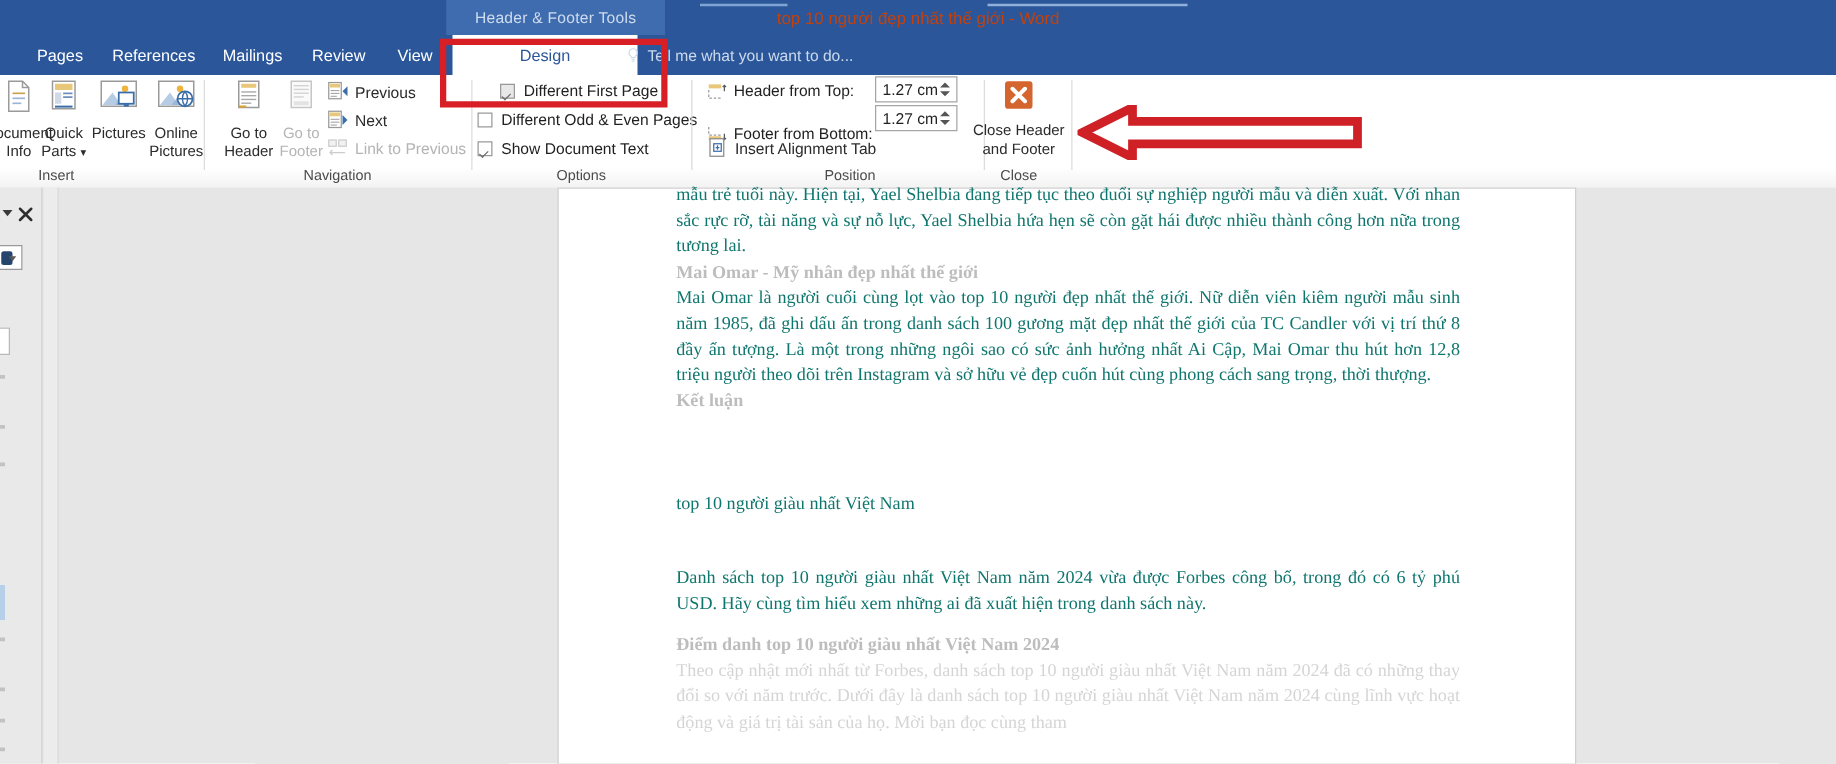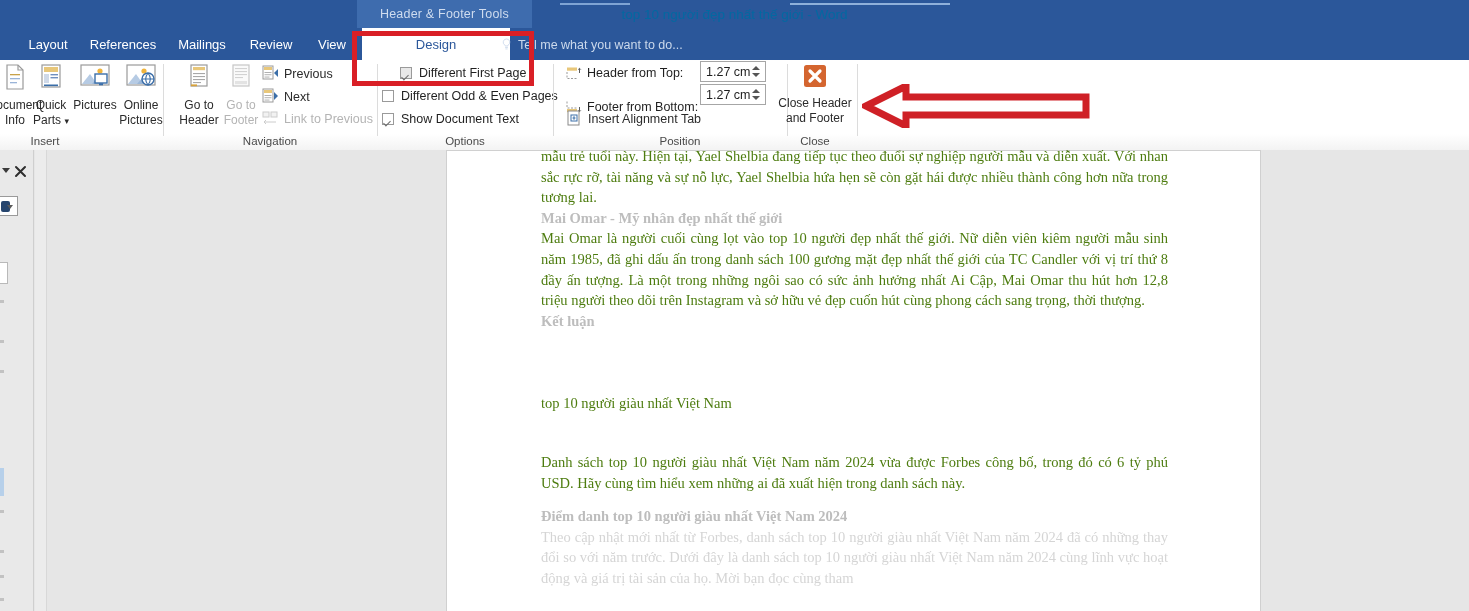--- a/index.html
+++ b/index.html
@@ -20,21 +20,21 @@
     position: absolute; left: 357px; top: 0; width: 175px; height: 28px;
     background: #3e6cae;
   }
   .ctx-tab-label {
     position: absolute; left: 357px; top: 0; width: 175px; height: 28px;
     color: #cfdcef; font-size: 12.5px; line-height: 28px; text-align: center;
     letter-spacing: .2px; white-space: nowrap; border-radius: 10px;
   }
   .win-title {
     position: absolute; left: 0; top: 0; width: 1469px; height: 28px;
-    color: #0369a1; font-size: 13.5px; line-height: 30px; text-align: center;
+    color: #c2410c; font-size: 13.5px; line-height: 30px; text-align: center;
     white-space: nowrap;
   }
   .title-quickbar {
     position: absolute; left: 790px; top: 0px; width: 160px; height: 5px;
     border-bottom: 2px solid #8fb0da;
   }
   .title-quickbar2 {
     position: absolute; left: 560px; top: 0px; width: 70px; height: 5px;
     border-bottom: 2px solid #7fa4d4;
   }
@@ -194,21 +194,21 @@
     position: absolute; left: 447px; top: 148px; width: 813px; height: 3px;
     background: #f4f4f4;
   }
   .doc {
     position: absolute; left: 541px; top: 0; width: 627px;
     font-family: "Liberation Serif", serif;
     color: #c8c8c8;
   }
   .doc p {
     font-size: 14.5px; line-height: 20.6px; text-align: justify;
-    color: #4d7c0f; margin: 0;
+    color: #0f766e; margin: 0;
   }
   .doc p.h { font-weight: bold; color: #bdbdbd; text-align: left; }
   .doc p.plain { text-align: left; }
   .doc p.cut { color: #d5d5d5; }
   .spell {
     border-bottom: 2px solid #7a7ad0;
     padding-bottom: 0px;
   }
   .gap { height: 20px; }
 </style>
@@ -219,21 +219,21 @@
 
   <div class="titlebar"></div>
   <div class="title-quickbar2"></div>
   <div class="ctx-tab-band"></div>
   <div class="ctx-tab-label">Header &amp; Footer Tools</div>
   <div class="title-quickbar"></div>
   <div class="win-title">top 10 người đẹp nhất thế giới - Word</div>
 
   <div class="tabstrip"></div>
 
-  <div class="tab" style="left:20px;width:56px;">Layout</div>
+  <div class="tab" style="left:20px;width:56px;">Pages</div>
   <div class="tab" style="left:80px;width:86px;">References</div>
   <div class="tab" style="left:168px;width:68px;">Mailings</div>
   <div class="tab" style="left:240px;width:62px;">Review</div>
   <div class="tab" style="left:306px;width:52px;">View</div>
   <div class="tab active" style="left:362px;width:148px;">Design</div>
 
   <div class="tellme">
     <span class="bulb">
       <svg width="13" height="13" viewBox="0 0 16 16">
         <path d="M8 1.2a4 4 0 0 0-2.3 7.3c.4.3.6.8.6 1.3h3.4c0-.5.2-1 .6-1.3A4 4 0 0 0 8 1.2z" fill="none" stroke="#cbd9ec" stroke-width="1.1"></path>

